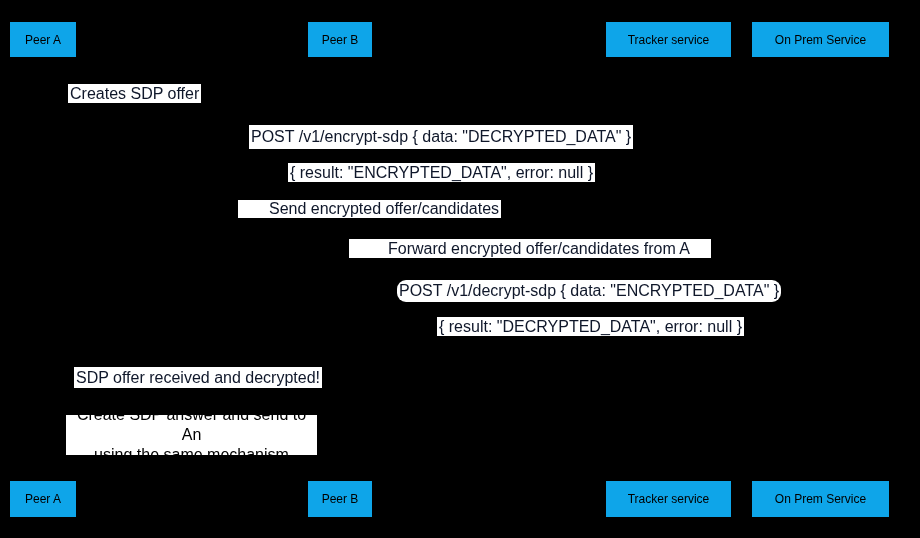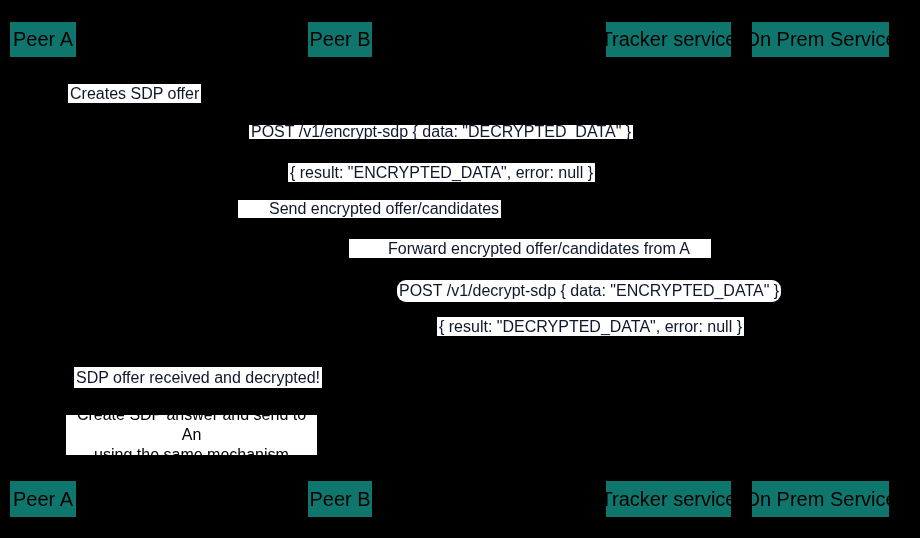--- a/index.html
+++ b/index.html
@@ -10,26 +10,26 @@
   }
   #stage {
     position: relative;
     width: 920px;
     height: 538px;
     background: #000000;
     overflow: hidden;
   }
   .participant-box {
     position: absolute;
-    background: #0f766e;
+    background: #0ea5e9;
     color: #000000;
     display: flex;
     align-items: center;
     justify-content: center;
-    font-size: 20px;
+    font-size: 12px;
     white-space: nowrap;
     box-sizing: border-box;
   }
   .msg-label {
     position: absolute;
     background: #ffffff;
     color: #0f172a;
     font-size: 16px;
     display: flex;
     align-items: center;
@@ -58,21 +58,21 @@
 
 <div id="stage">
 
   <div class="participant-box" style="left:10px; top:22px; width:66px; height:35px;">Peer A</div>
   <div class="participant-box" style="left:308px; top:22px; width:64px; height:35px;">Peer B</div>
   <div class="participant-box" style="left:606px; top:22px; width:125px; height:35px;">Tracker service</div>
   <div class="participant-box" style="left:752px; top:22px; width:137px; height:35px;">On Prem Service</div>
 
   <div class="msg-label" style="left:68px; top:84px; min-width:129px; height:19px;">Creates SDP offer</div>
 
-  <div class="msg-label" style="left:249px; top:125px; min-width:365px; height:14px;">POST /v1/encrypt-sdp { data: "DECRYPTED_DATA" }</div>
+  <div class="msg-label" style="left:249px; top:125px; min-width:365px; height:24px;">POST /v1/encrypt-sdp { data: "DECRYPTED_DATA" }</div>
 
   <div class="msg-label" style="left:288px; top:163px; min-width:285px; height:19px;">{ result: "ENCRYPTED_DATA", error: null }</div>
 
   <div class="msg-label" style="left:238px; top:200px; min-width:238px; height:18px;padding-left:31px;">Send encrypted offer/candidates</div>
 
   <div class="msg-label" style="left:349px; top:239px; min-width:362px; height:19px;padding-left:20px;">Forward encrypted offer/candidates from A</div>
 
   <div class="msg-label" style="left:397px; top:280px; min-width:365px; height:22px;border-radius:9px;">POST /v1/decrypt-sdp { data: "ENCRYPTED_DATA" }</div>
 
   <div class="msg-label" style="left:437px; top:317px; min-width:286px; height:19px;">{ result: "DECRYPTED_DATA", error: null }</div>

